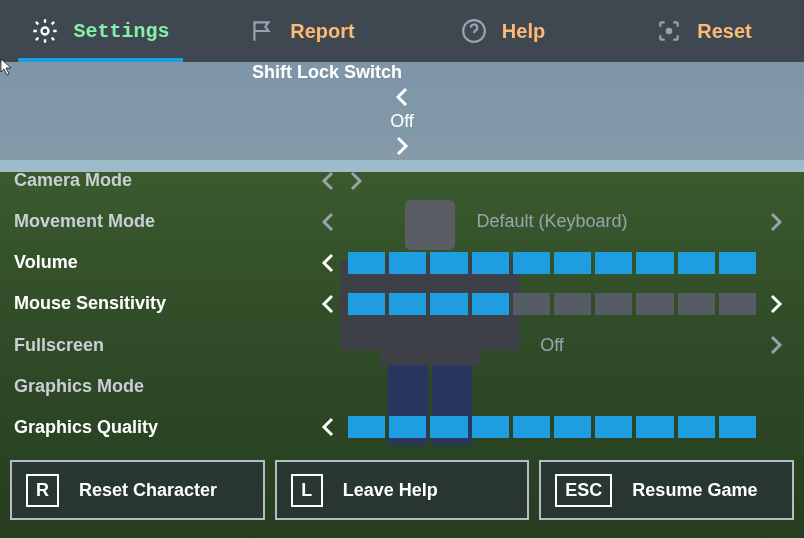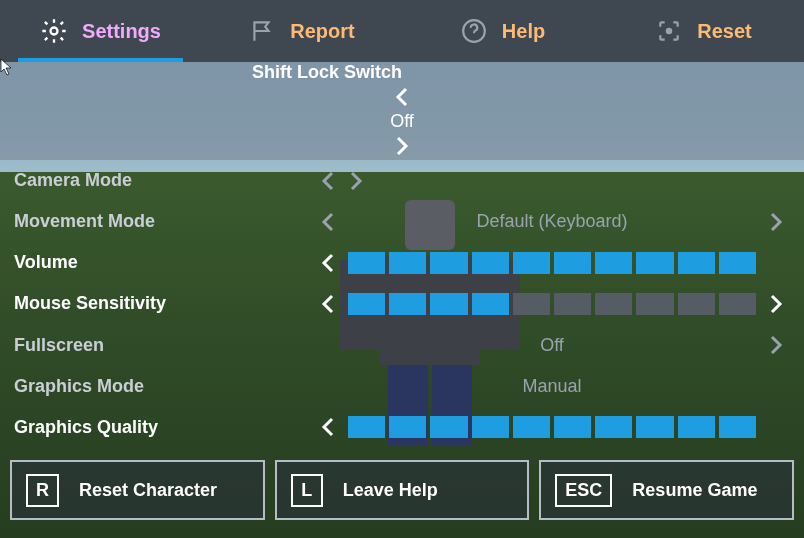--- a/index.html
+++ b/index.html
@@ -37,21 +37,21 @@
     display: flex; align-items:center;
     z-index: 10;
   }
   .tab {
     flex: 1; height: 100%;
     display:flex; align-items:center; justify-content:center; gap:14px;
     color:#fdba74; font-size:20px; font-weight:bold;
     cursor:pointer;
     position:relative;
   }
-  .tab.active { color:#f0abfc; }
+  .tab.active { color:#86efac;font-family:Liberation Mono, monospace; }
   .tab.active::after {
     content:""; position:absolute; left:18px; right:18px; bottom:0; height:4px;
     background:#1e9ee0;
   }
   .tab .ico { width:28px; height:28px; display:flex; align-items:center; justify-content:center; }
   .tab svg { stroke:#9aa3ad; fill:none; }
   .tab.active svg { stroke:#fff; }
 
   
   .rows {
@@ -279,21 +279,20 @@
       </div>
   </div>
 
   <div class="row dim">
     <div class="label">Graphics Mode</div>
     <div class="arrow" style="visibility:hidden">
         <svg width="16" height="22" viewBox="0 0 16 22">
           <path d="M12 3 L4 11 L12 19"></path>
         </svg>
       </div>
-    <div class="value-area">Manual</div>
     <div class="arrow" style="visibility:hidden">
         <svg width="16" height="22" viewBox="0 0 16 22">
           <path d="M4 3 L12 11 L4 19"></path>
         </svg>
       </div>
   </div>
 
   <div class="row">
     <div class="label">Graphics Quality</div>
     <div class="arrow">

